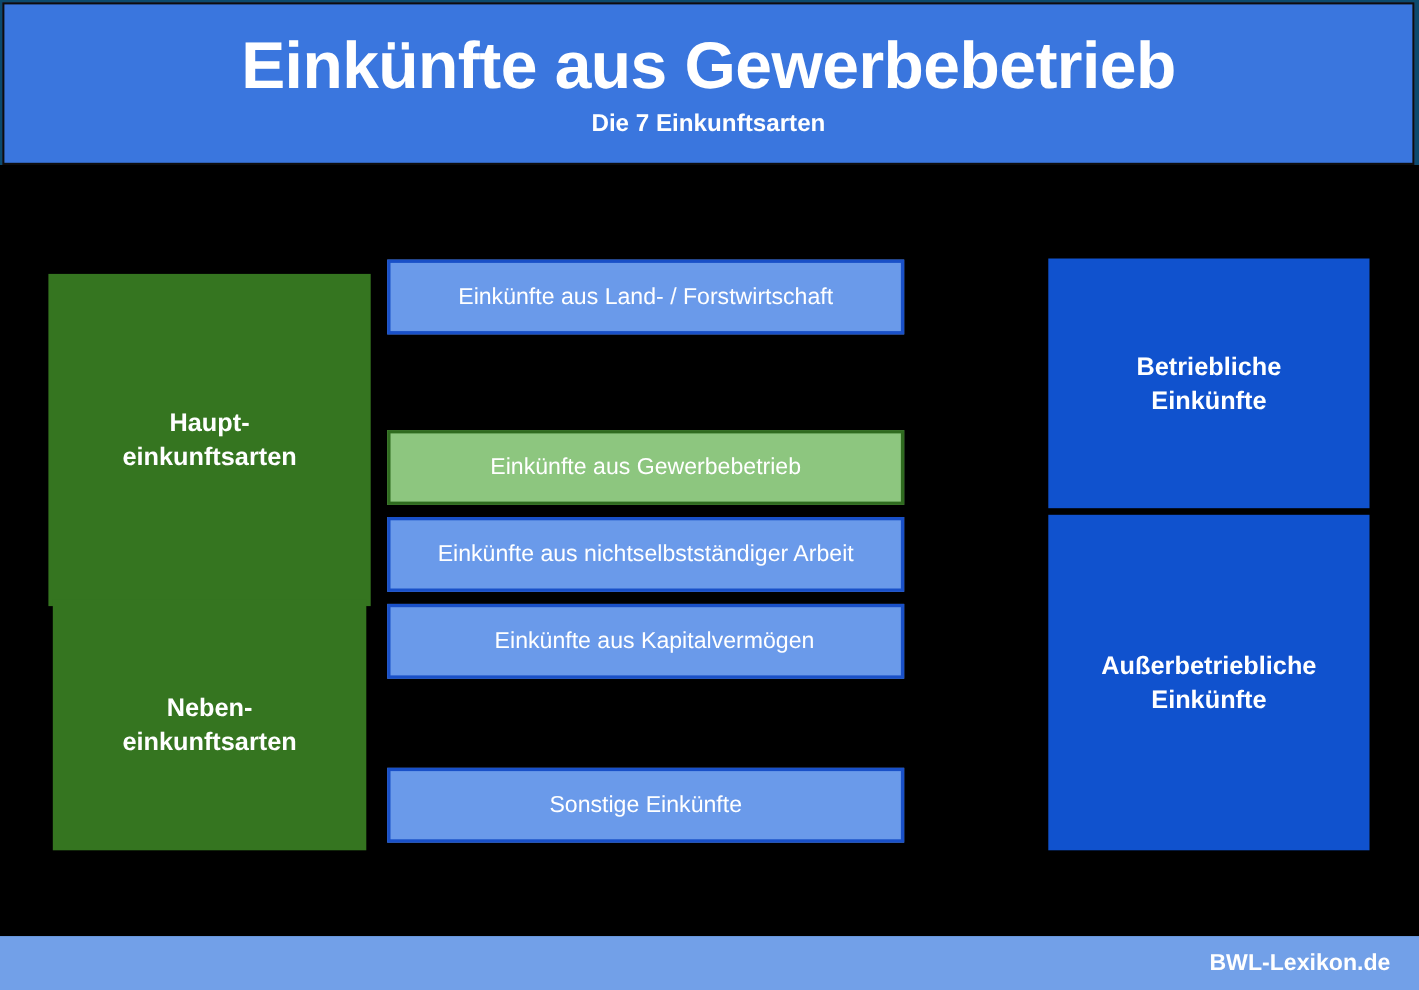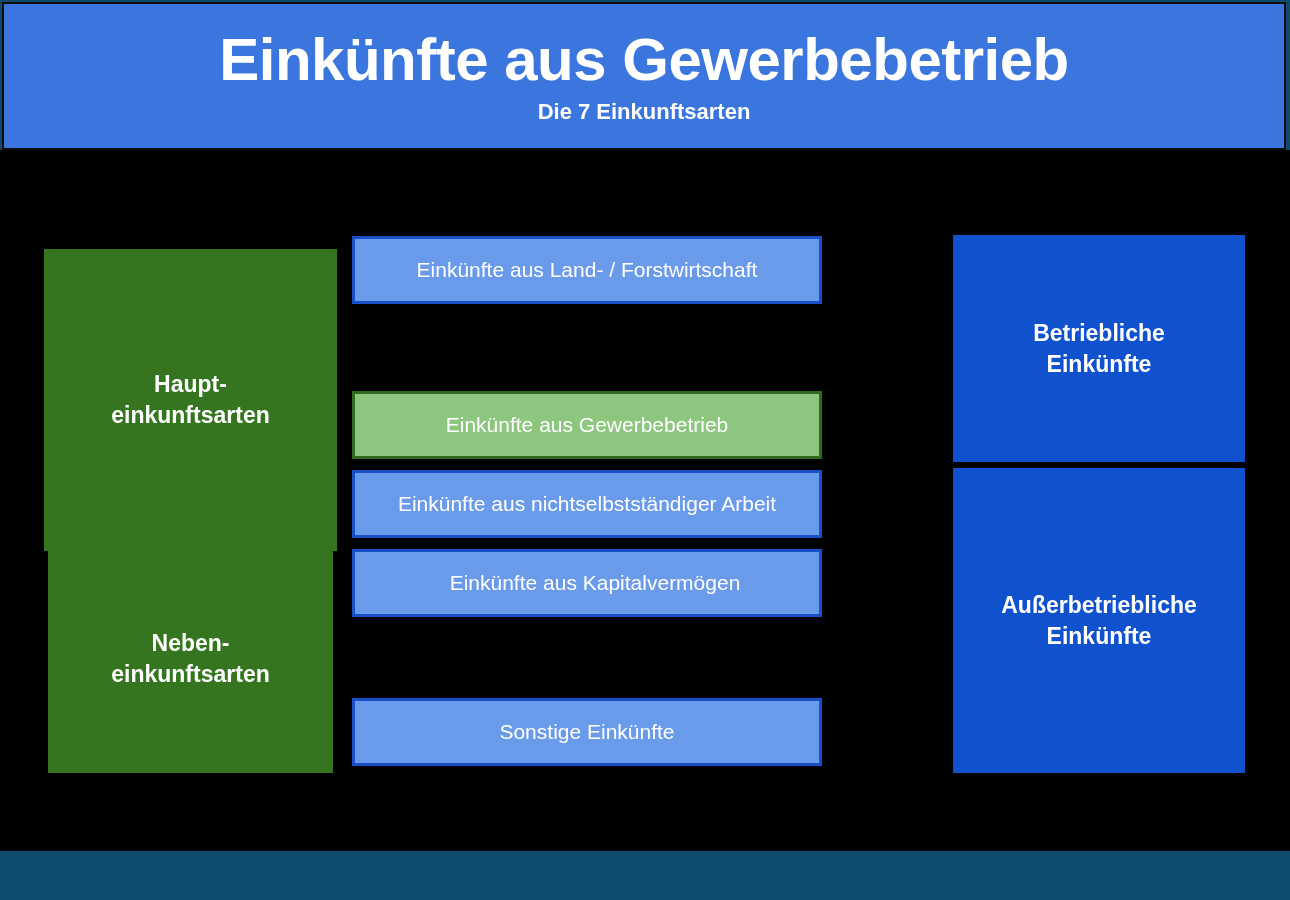--- a/index.html
+++ b/index.html
@@ -209,14 +209,17 @@
 Einkünfte</div>
     </div>
 
     <div class="aggregate-box" id="aggregate-ausserbetrieblich">
       <div class="aggregate-label">Außerbetriebliche
 Einkünfte</div>
     </div>
 
   </div>
 
+  <div class="footer">
+    <div class="footer-brand">BWL-Lexikon.de</div>
+  </div>
 
 </div>
 
 </body></html>

